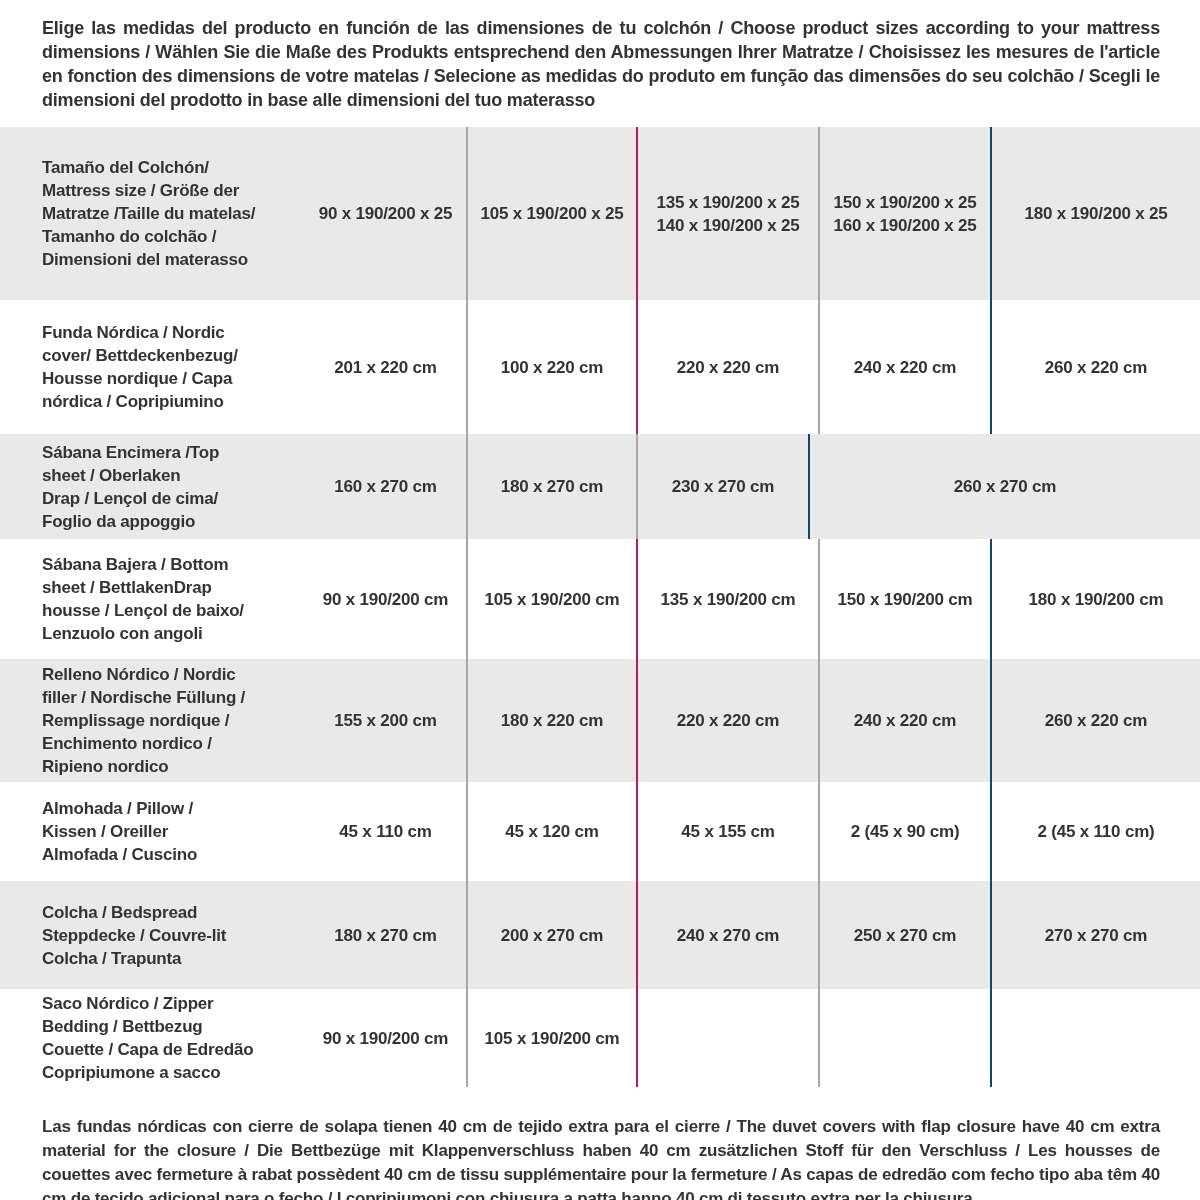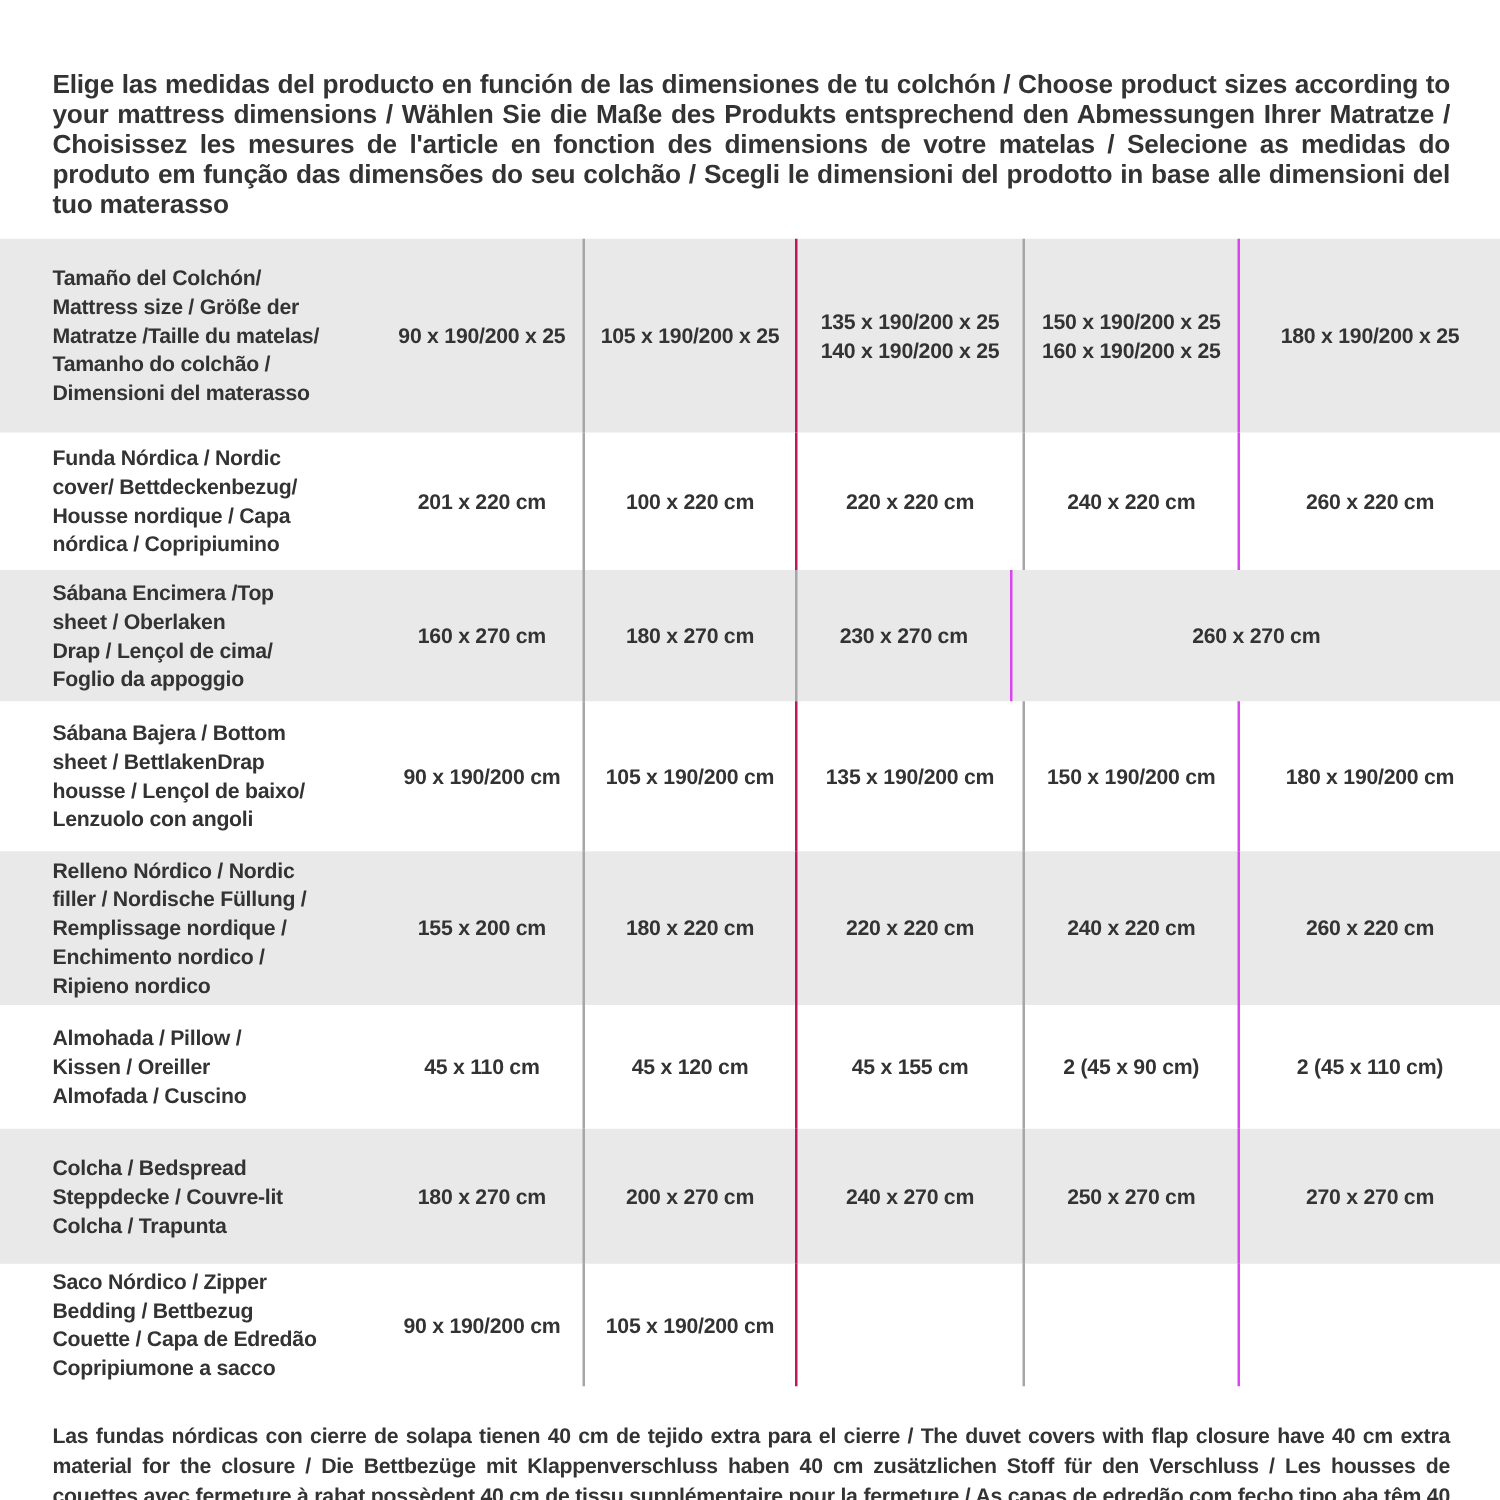--- a/index.html
+++ b/index.html
@@ -2,41 +2,41 @@
 <html><head>
 <meta charset="utf-8">
 <style>
   html,body{margin:0;padding:0;}
   body{
     width:1200px;height:1200px;background:#ffffff;
     font-family:"Liberation Sans",sans-serif;
     font-weight:bold;color:#333333;overflow:hidden;
   }
   .intro{
-    margin:0 40px 0 42px;padding-top:56px;
-    font-size:21px;line-height:24px;letter-spacing:-0.2px;
+    margin:0 40px 0 42px;padding-top:16px;
+    font-size:18px;line-height:24px;letter-spacing:-0.2px;
     text-align:justify;
   }
   .size-table{margin-top:15px;width:1200px;}
   .row{display:flex;align-items:stretch;}
   .shade{background:#e9e9e9;}
-  .r0{height:155px}.r1{height:110px}.r2{height:105px}.r3{height:120px}
+  .r0{height:173px}.r1{height:134px}.r2{height:105px}.r3{height:120px}
   .r4{height:123px}.r5{height:99px}.r6{height:108px}.r7{height:98px}
   .cell{
     box-sizing:border-box;white-space:pre-line;
     font-size:17px;line-height:23px;letter-spacing:-0.2px;
     display:flex;align-items:center;
   }
   .label{width:305px;padding-left:42px;text-align:left;}
   .val{text-align:center;justify-content:center;}
   .c1{width:161px;}
   .c2{width:170px;border-left:2px solid #a6a6a6;}
   .c3{width:182px;border-left:2px solid #be185d;}
   .c4{width:172px;border-left:2px solid #a6a6a6;}
-  .c5{flex:1;border-left:2px solid #d946ef;}
+  .c5{flex:1;border-left:2px solid #0c4a6e;}
   .footnote{
     margin:28px 40px 0 42px;
     font-size:17px;line-height:24px;letter-spacing:-0.2px;
     text-align:justify;
   }
 </style>
 </head>
 <body>
 
 <div>

